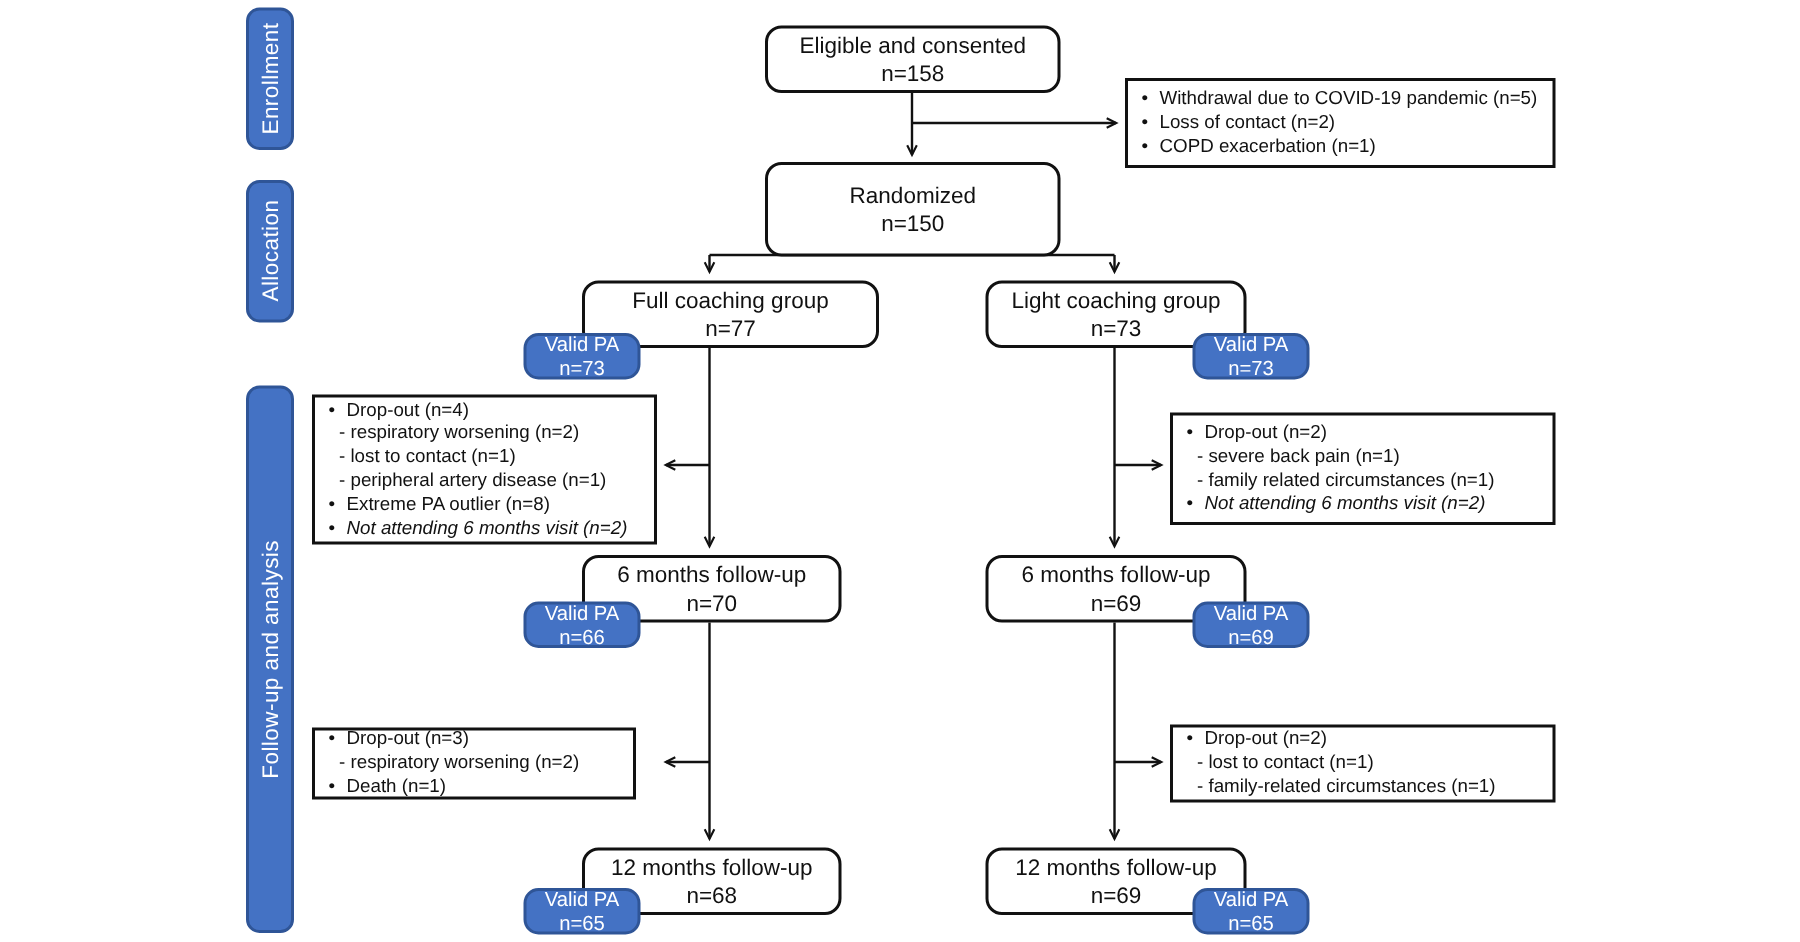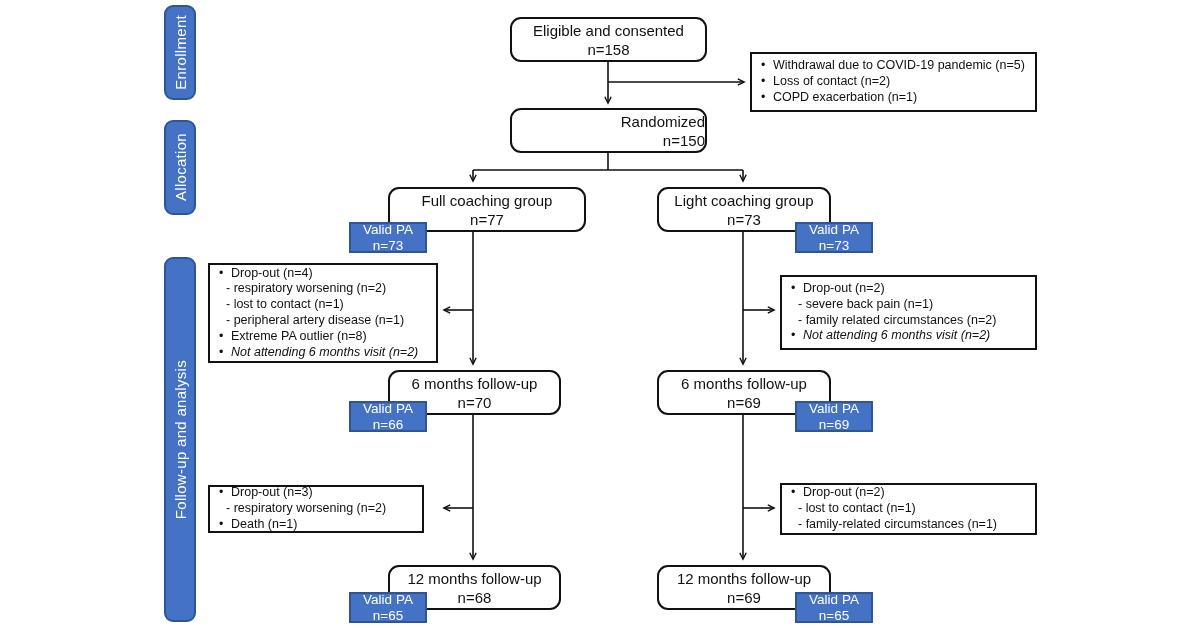--- a/index.html
+++ b/index.html
@@ -52,21 +52,21 @@
     text-align: center;
     font-size: 15px; line-height: 19px;
     box-sizing: border-box;
     z-index: 2;
   }
   
   .valid-pa {
     position: absolute;
     background: #4472C4;
     border: 2px solid #2F5597;
-    border-radius: 0;
+    border-radius: 10px;
     color: #ffffff;
     display: flex; flex-direction: column;
     align-items: center; justify-content: center;
     text-align: center;
     font-size: 13.5px; line-height: 15.5px;
     box-sizing: border-box;
     z-index: 3;
   }
   
   .note-box {
@@ -129,21 +129,21 @@
   </div>
   <div class="stage-label" style="top:257px; height:365px;">
     <span class="vtext">Follow-up and analysis</span>
   </div>
 
   <div class="flow-box" style="left:510px; top:17px; width:197px; height:45px;">
     <div>Eligible and consented</div>
     <div>n=158</div>
   </div>
 
-  <div class="flow-box" style="left:510px; top:108px; width:197px; height:45px;align-items:flex-end;">
+  <div class="flow-box" style="left:510px; top:108px; width:197px; height:63px;">
     <div>Randomized</div>
     <div>n=150</div>
   </div>
 
   <div class="flow-box" style="left:388px; top:187px; width:198px; height:45px;">
     <div>Full coaching group</div>
     <div>n=77</div>
   </div>
 
   <div class="flow-box" style="left:657px; top:187px; width:174px; height:45px;">
@@ -207,21 +207,21 @@
       <div class="note-line sub">- respiratory worsening (n=2)</div>
       <div class="note-line sub">- lost to contact (n=1)</div>
       <div class="note-line sub">- peripheral artery disease (n=1)</div>
       <div class="note-line bullet">Extreme PA outlier (n=8)</div>
       <div class="note-line bullet-italic">Not attending 6 months visit (n=2)</div>
     </div>
 
   <div class="note-box" style="left:780px; top:275px; width:257px; height:75px;">
       <div class="note-line bullet">Drop-out (n=2)</div>
       <div class="note-line sub">- severe back pain (n=1)</div>
-      <div class="note-line sub">- family related circumstances (n=2)</div>
+      <div class="note-line sub">- family related circumstances (n=1)</div>
       <div class="note-line bullet-italic">Not attending 6 months visit (n=2)</div>
     </div>
 
   <div class="note-box" style="left:208px; top:485px; width:216px; height:48px;">
       <div class="note-line bullet">Drop-out (n=3)</div>
       <div class="note-line sub">- respiratory worsening (n=2)</div>
       <div class="note-line bullet">Death (n=1)</div>
     </div>
 
   <div class="note-box" style="left:780px; top:483px; width:257px; height:52px;">

